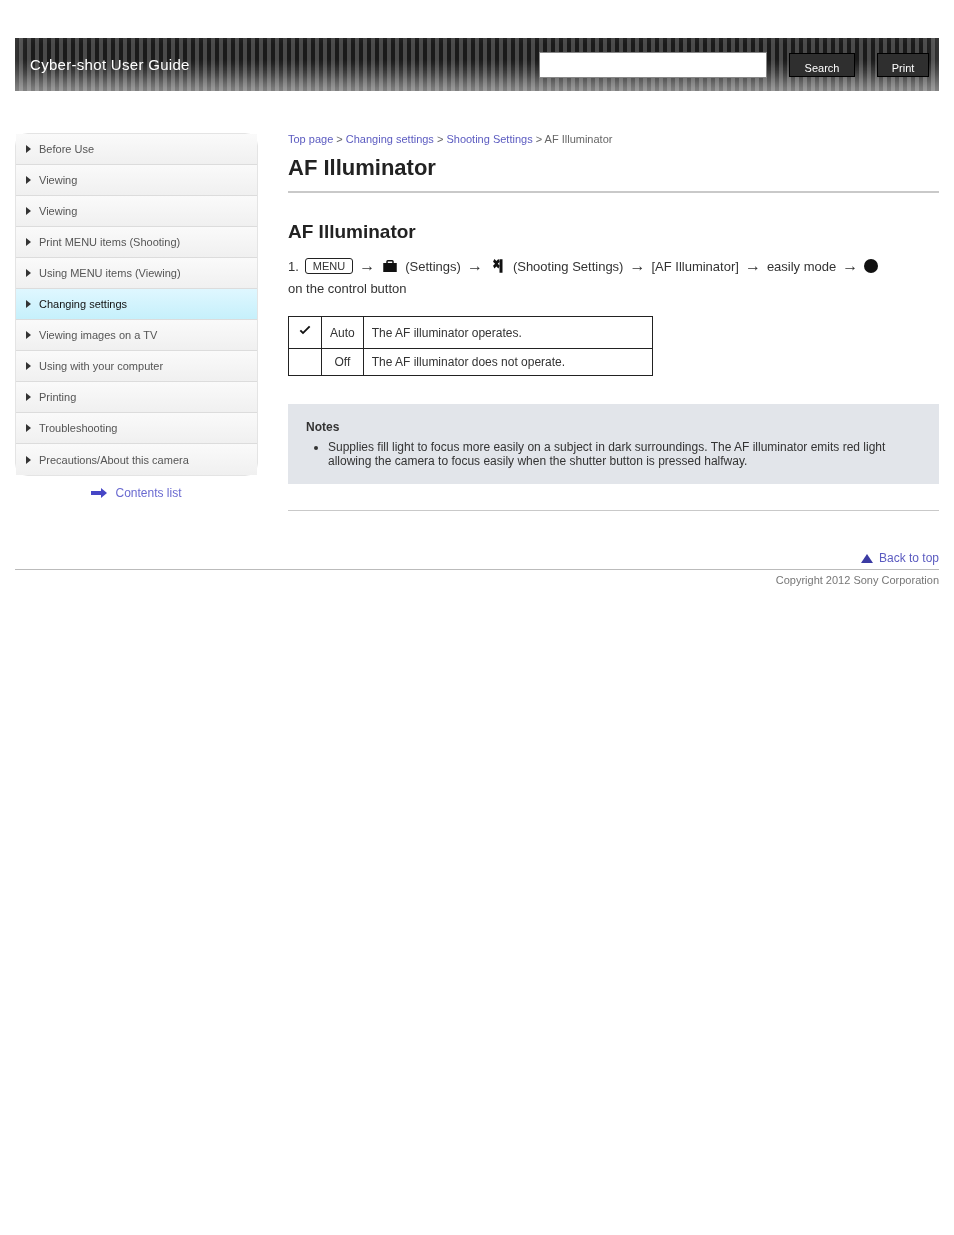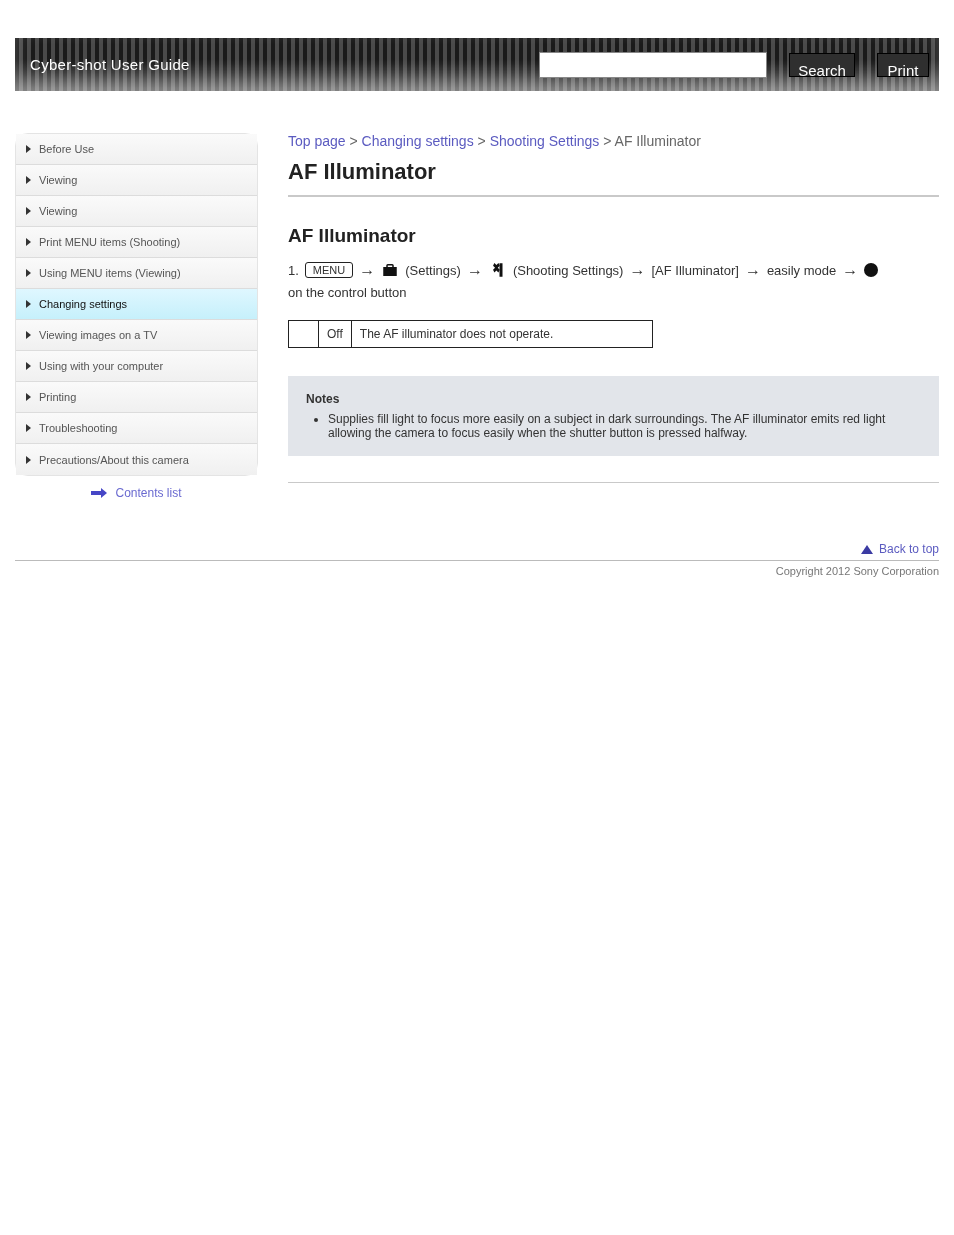--- a/index.html
+++ b/index.html
@@ -37,21 +37,21 @@
     background: #fff;
     border: 1px solid #888;
     padding: 2px 6px;
     font-size: 12px;
   }
   .btn {
     height: 24px;
     background: #2f2f2f;
     border: 1px solid #000;
     color: #fff;
-    font-size: 15px;
+    font-size: 11px;
     padding: 8px 8px;
     cursor: pointer;
   }
   .btn.search { width: 66px; }
   .btn.print  { width: 52px; }
 
   
   .main { display: flex; gap: 30px; padding-top: 42px; }
 
   
@@ -101,21 +101,21 @@
   .arrow-blue::before{
     content:"";position:absolute;left:0;top:3px;width:10px;height:4px;background:#4646c6;
   }
   .arrow-blue::after{
     content:"";position:absolute;left:10px;top:0;width:0;height:0;
     border-top:5px solid transparent;border-bottom:5px solid transparent;border-left:6px solid #4646c6;
   }
 
   
   .content { flex: 1; min-width: 0; }
-  .breadcrumb { font-size: 14px; color: #666; padding-bottom: 4px; }
+  .breadcrumb { font-size: 11px; color: #666; padding-bottom: 4px; }
   .breadcrumb a { color: #5b5bc0; text-decoration: none; }
   .h1 { font-size: 22px; font-weight: 600; color: #222; padding: 6px 0 10px; border-bottom: 2px solid #c9c9c9; margin-bottom: 28px; }
   .h2 { font-size: 19px; font-weight: 600; color: #222; margin-bottom: 14px; }
 
   .menu-path {
     display: flex;
     align-items: center;
     flex-wrap: wrap;
     gap: 6px;
     font-size: 13px;
@@ -275,20 +275,31 @@
         <span class="lbl">[AF Illuminator]</span>
         <span class="arrow">→</span>
         <span class="lbl">easily mode</span>
         <span class="arrow">→</span>
         <span class="ic-rec"></span>
         <span class="lbl">on the control button</span>
       </div>
 
       <table class="opt">
         <tbody>
+            <tr>
+          <td class="iconcell">
+            <span class="chk">
+              <svg viewBox="0 0 24 24">
+                    <path fill="#111" d="M20 6l-11 11-5-5 2-2 3 3 9-9z"></path>
+                  </svg>
+            </span>
+          </td>
+          <td class="labelcell">Auto</td>
+          <td>The AF illuminator operates.</td>
+        </tr>
         <tr>
           <td class="iconcell"></td>
           <td class="labelcell">Off</td>
           <td>The AF illuminator does not operate.</td>
         </tr>
       </tbody>
         </table>
 
       <div class="notebox">
         <div class="note-title">Notes</div>

